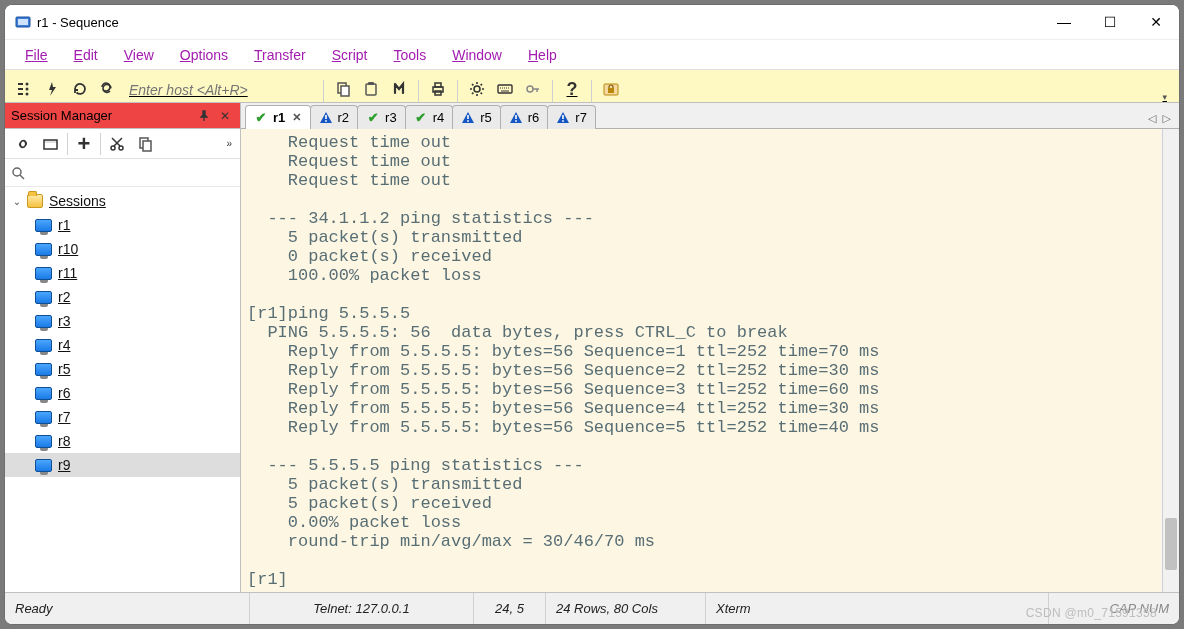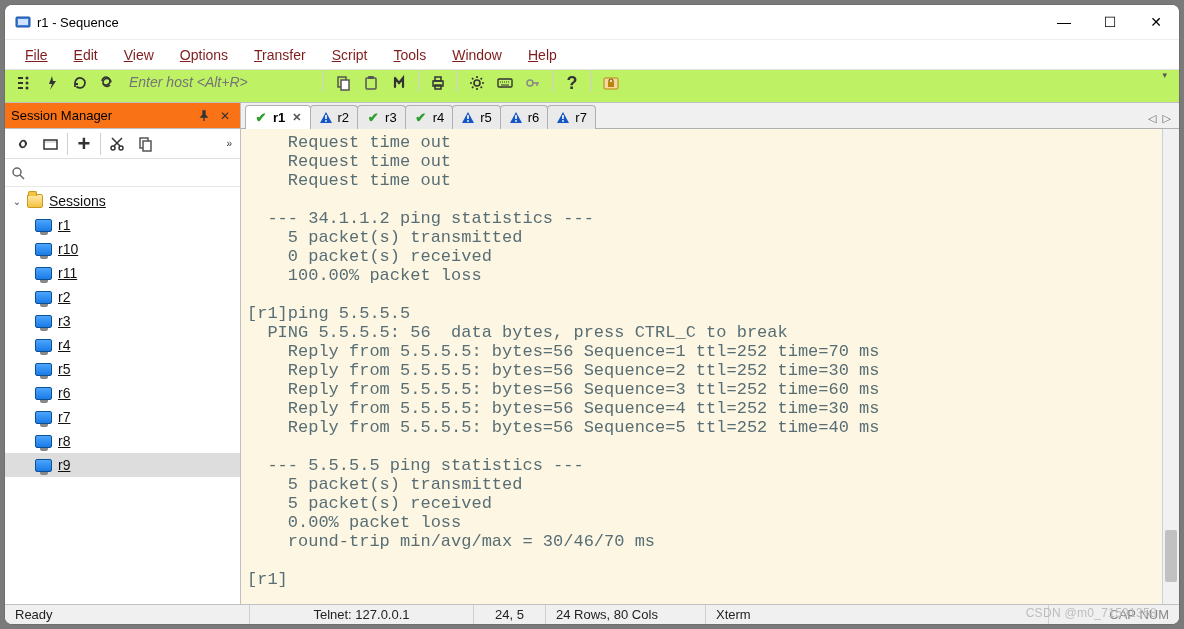--- a/index.html
+++ b/index.html
@@ -18,36 +18,36 @@
   
   .titlebar { height: 34px; background: #ffffff; display: flex; align-items: center; padding-left: 10px; }
   .titlebar .app-icon { width:16px; height:16px; display:flex; align-items:center; justify-content:center; margin-right:6px; }
   .titlebar .app-icon svg { display:block; }
   .titlebar .title { font-size: 13px; color: #000; flex: 0 0 auto; }
   .titlebar .spacer { flex: 1; }
   .winbtn { width: 46px; height: 34px; display:flex; align-items:center; justify-content:center; font-size:14px; color:#000; }
 
   
   .menubar { height: 30px; background: #ffffff; display:flex; align-items:center; padding:0 8px; gap:2px; border-top:1px solid #eee; }
-  .menubar .item { font-size: 14px; padding: 3px 12px; color:#7f1d1d; }
+  .menubar .item { font-size: 14px; padding: 3px 12px; color:#a21caf; }
   .menubar .item u { text-decoration: underline; }
 
   
-  .toolbar { height: 34px; background:#bef264; display:flex; align-items:flex-start; padding:0 6px; gap:2px; border-top:1px solid #e0e0e0; border-bottom:1px solid #c0c0c0; }
+  .toolbar { height: 34px; background:#fef9c3; display:flex; align-items:flex-end; padding:0 6px; gap:2px; border-top:1px solid #e0e0e0; border-bottom:1px solid #c0c0c0;text-decoration:underline; }
   .tbtn { width:26px; height:26px; display:flex; align-items:center; justify-content:center; color:#404040; font-size:15px; border-radius:2px; }
   .tsep { width:1px; height:22px; background:#d0d0d0; margin:0 4px; }
   .hostbox { flex:0 0 auto; min-width:160px; height:24px; border:none; outline:none; font-size:14px; font-style:italic; color:#7a7a7a; padding:0 6px; background:transparent; }
   .toolbar .spacer { flex:1; }
   .drop-arrow { font-size:9px; color:#555; padding:0 6px 0 2px; }
 
   
   .main { flex:1; display:flex; min-height:0; }
 
   .sidebar { width: 236px; background:#ffffff; border-right:1px solid #c0c0c0; display:flex; flex-direction:column; }
-  .panel-header { height:26px; display:flex; align-items:center; background:#f97316; border-bottom:1px solid #c0c0c0; padding:0 6px; font-size:13px; }
+  .panel-header { height:26px; display:flex; align-items:center; background:#ef4444; border-bottom:1px solid #c0c0c0; padding:0 6px; font-size:13px; }
   .panel-header .title { flex:1; }
   .panel-header .pin, .panel-header .close { width:18px; text-align:center; font-size:12px; color:#333; }
   .sess-toolbar { height:30px; display:flex; align-items:center; padding:0 4px; gap:0; border-bottom:1px solid #e0e0e0; }
   .sess-btn { width:28px; height:26px; display:flex; align-items:center; justify-content:center; font-size:17px; color:#333; }
   .sess-sep { width:1px; height:22px; background:#d0d0d0; margin:0 2px; }
   .chev { font-size:10px; color:#333; padding:0 4px; }
 
   .filter-row { height:28px; display:flex; align-items:center; padding:0 6px; border-bottom:1px solid #e8e8e8; }
   .filter-row input { flex:1; border:none; outline:none; font-size:13px; font-style:italic; color:#8a8a8a; background:transparent; }
   .filter-row .sicon { font-size:14px; color:#666; }
@@ -83,21 +83,21 @@
     padding:4px 6px 4px 6px;
     font-family: "Consolas","Courier New",monospace;
     font-size:17px; line-height:19px;
     color:#586e75;
     white-space:pre;
   }
   .vscroll { position:absolute; top:0; right:0; bottom:0; width:17px; background:#f1f1f1; border-left:1px solid #d0d0d0;}
   .vscroll .thumb { position:absolute; left:2px; right:2px; bottom:22px; height:52px; background:#c1c1c1; border-radius:2px;}
 
   
-  .statusbar { height:20px; background:#f0f0f0; border-top:1px solid #c0c0c0; display:flex; align-items:center; font-size:13px; }
+  .statusbar { height:32px; background:#f0f0f0; border-top:1px solid #c0c0c0; display:flex; align-items:center; font-size:13px;font-style:italic; }
   .statusbar .cell { padding:0 10px; border-right:1px solid #d0d0d0; height:100%; display:flex; align-items:center; color:#222; }
   .statusbar .cell.first { border-left:none; }
   .statusbar .flex1 { flex:1; }
   .statusbar .cell.left { width:245px; }
   .watermark { position:absolute; right:22px; bottom:4px; font-size:12px; color:#bdbdbd; letter-spacing:0.3px;text-align:center; }
 
   svg { display:block; }
 </style>
 </head>
 <body>

